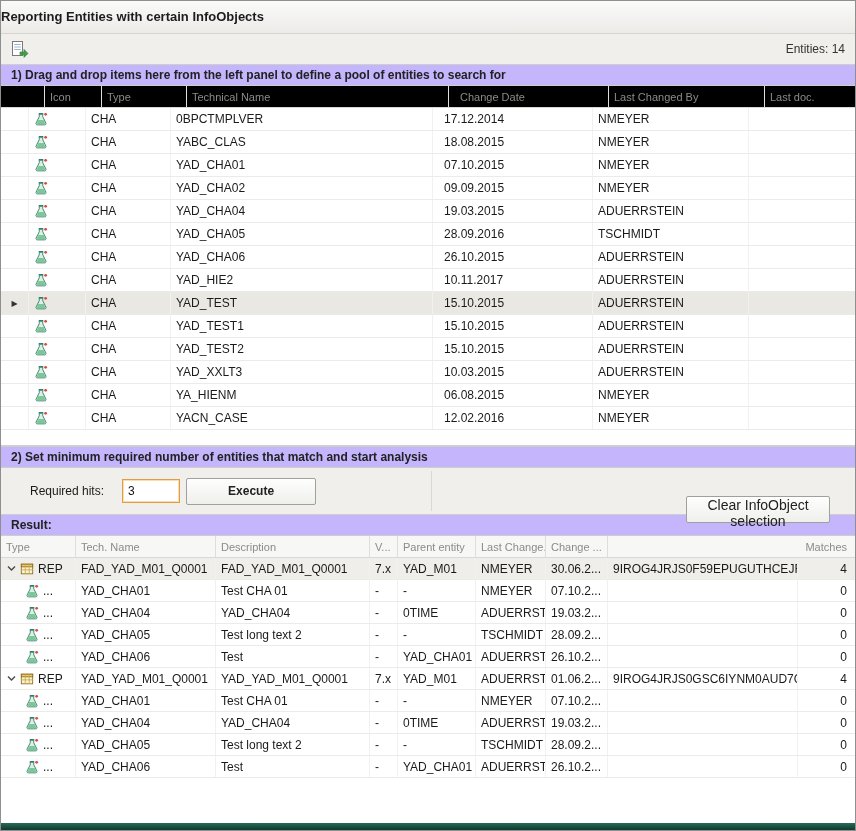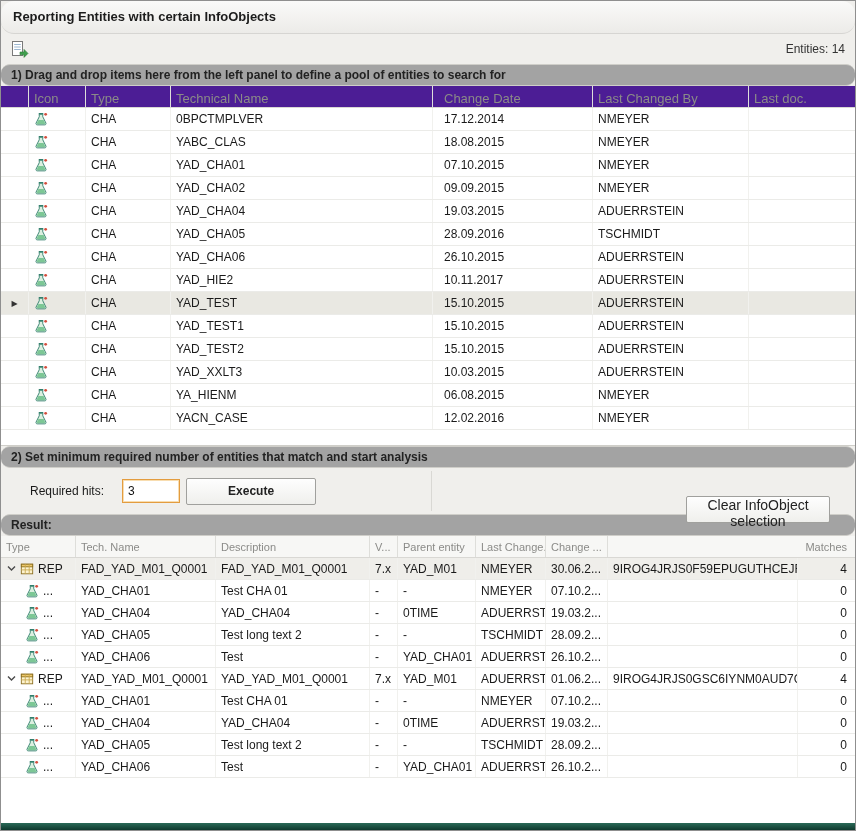--- a/index.html
+++ b/index.html
@@ -11,39 +11,39 @@
     font-family:"Liberation Sans","DejaVu Sans",sans-serif;
     font-size:12px; color:#1a1a1a;
     display:flex; flex-direction:column;
     position:relative; overflow:hidden;
   }
   .titlebar {
     height:33px; flex:0 0 33px;
     background:linear-gradient(#fafaf9,#ecebe8);
     border-bottom:1px solid #d6d5d2;
     font-weight:bold; font-size:13px;
-    line-height:32px; padding-left:12px; color:#1c1c1c;border-radius:13px;
+    line-height:32px; color:#1c1c1c;
   }
   .toolbar {
     height:30px; flex:0 0 30px;
     display:flex; align-items:center; justify-content:space-between;
     padding:0 10px;
   }
   .toolicon { width:18px; height:18px; cursor:pointer; }
   .entities-label { color:#333; }
   .section-header {
     height:22px; flex:0 0 22px;
-    background:#a3a3a3;
+    background:#c4b5fd;
     border-top:1px solid #cfcec9; border-bottom:1px solid #cfcec9;
-    font-weight:bold; line-height:20px; padding-left:10px; color:#222;border-radius:9px;
+    font-weight:bold; line-height:20px; padding-left:10px; color:#222;
   }
   .etable { background:#fff; }
   .thead {
-    display:flex; height:22px; background:#4c1d95;
-    border-bottom:1px solid #d9d8d4; color:#8b8b88; font-size:13px;
+    display:flex; height:22px; background:#000000;
+    border-bottom:1px solid #d9d8d4; color:#8b8b88; font-size:11px;padding-left:16px;
   }
   .hc {
     padding:5px 4px 0 5px; border-right:1px solid #dededa;
     overflow:hidden; white-space:nowrap;
   }
   .erow {
     display:flex; height:23px; border-bottom:1px solid #ebebe8;
     background:#fff; align-items:stretch;
   }
   .erow.selected { background:#e9e8e2; }

